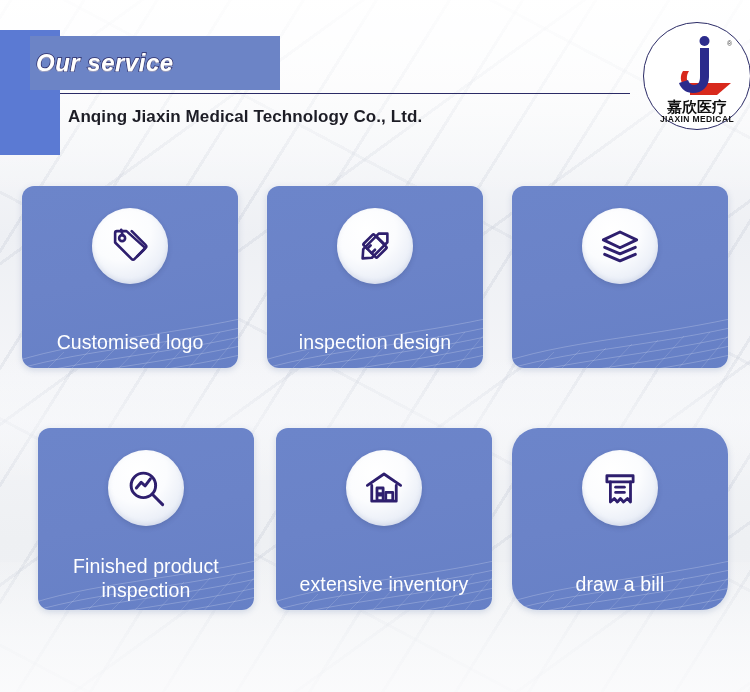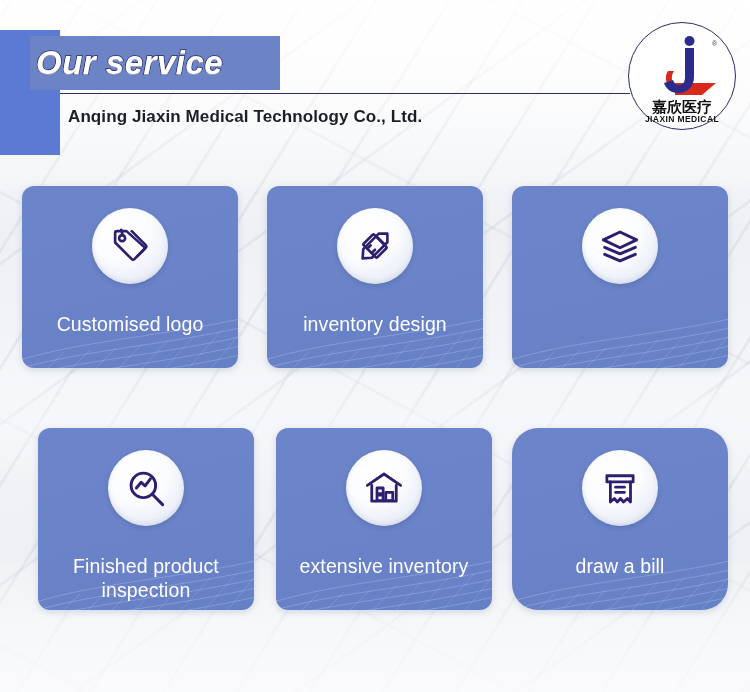--- a/index.html
+++ b/index.html
@@ -92,21 +92,21 @@
     position: absolute;
     left: 30px; top: 36px;
     width: 250px; height: 54px;
     background: #6c84c6;
   }
   .title-text {
     position: absolute;
     left: 30px; top: 36px;
     width: 260px; height: 54px;
     display: flex; align-items: center;
-    font-size: 33px;
+    font-size: 24px;
     font-weight: 700;
     font-style: italic;
     letter-spacing: .5px;
     color: #ffffff;
     padding-left: 6px;
     box-sizing: border-box;
     -webkit-text-stroke: 1.6px #2b2b66;
     paint-order: stroke fill;
     text-shadow: 0 1px 0 rgba(255,255,255,.5);
     white-space: nowrap;
@@ -123,21 +123,21 @@
     font-size: 17px;
     font-weight: 700;
     color: #1d1d26;
     letter-spacing: .1px;
     white-space: nowrap;
   }
 
   
   .logo-wrap {
     position: absolute;
-    left: 628px; top: 22px;
+    left: 643px; top: 22px;
     width: 108px; height: 108px;
   }
   .logo-ring {
     position: absolute; inset: 0;
     border-radius: 50%;
     border: 1.5px solid #2b2b66;
     background: #ffffff;
     box-sizing: border-box;
   }
   .logo-inner { position: absolute; inset: 0; }
@@ -180,21 +180,21 @@
     border-radius: 50%;
     background: radial-gradient(circle at 38% 30%, #ffffff 0%, #fbfcfe 42%, #e7ecf6 78%, #dbe2f0 100%);
     box-shadow: 0 2px 5px rgba(40,50,90,0.18), inset 0 -2px 4px rgba(150,165,200,.25);
     display: flex; align-items: center; justify-content: center;
   }
   .badge svg { display: block; }
 
   .card-label {
     position: absolute;
     left: 8px; right: 8px;
-    bottom: 32px;
+    bottom: 14px;
     text-align: center;
     color: #ffffff;
     font-size: 19.5px;
     line-height: 24px;
     font-weight: 400;
     letter-spacing: .1px;
   }
   .card-label.two-line { bottom: 8px; }
 </style>
 </head>
@@ -296,21 +296,21 @@
             <path d="M24 4 L31 11 L31 36 L24 44 L17 36 L17 11 Z"></path>
             <path d="M17 15 H31"></path>
           </g>
           <g transform="rotate(-45 24 24)">
             <path d="M17 13 H31 a1.5 1.5 0 0 1 1.5 1.5 v19 a1.5 1.5 0 0 1 -1.5 1.5 H17 a1.5 1.5 0 0 1 -1.5 -1.5 v-19 A1.5 1.5 0 0 1 17 13 Z"></path>
             <path d="M15.5 20 H21"></path>
               <path d="M15.5 27 H21"></path>
           </g>
         </svg>
       </div>
-      <div class="card-label">inventory design</div>
+      <div class="card-label">inspection design</div>
     </div>
 
     <div class="card c2">
       <svg class="card-mesh" viewBox="0 0 240 92" preserveAspectRatio="none">
         <g fill="none" stroke="#ffffff" stroke-opacity="0.30" stroke-width="0.8">
           <path d="M-10 72 C60 46, 150 44, 250 20"></path>
           <path d="M-10 80 C60 56, 150 53, 250 29"></path>
           <path d="M-10 88 C60 66, 150 62, 250 38"></path>
           <path d="M-10 96 C60 76, 150 71, 250 47"></path>
           <path d="M-10 104 C60 86, 150 80, 250 56"></path>

